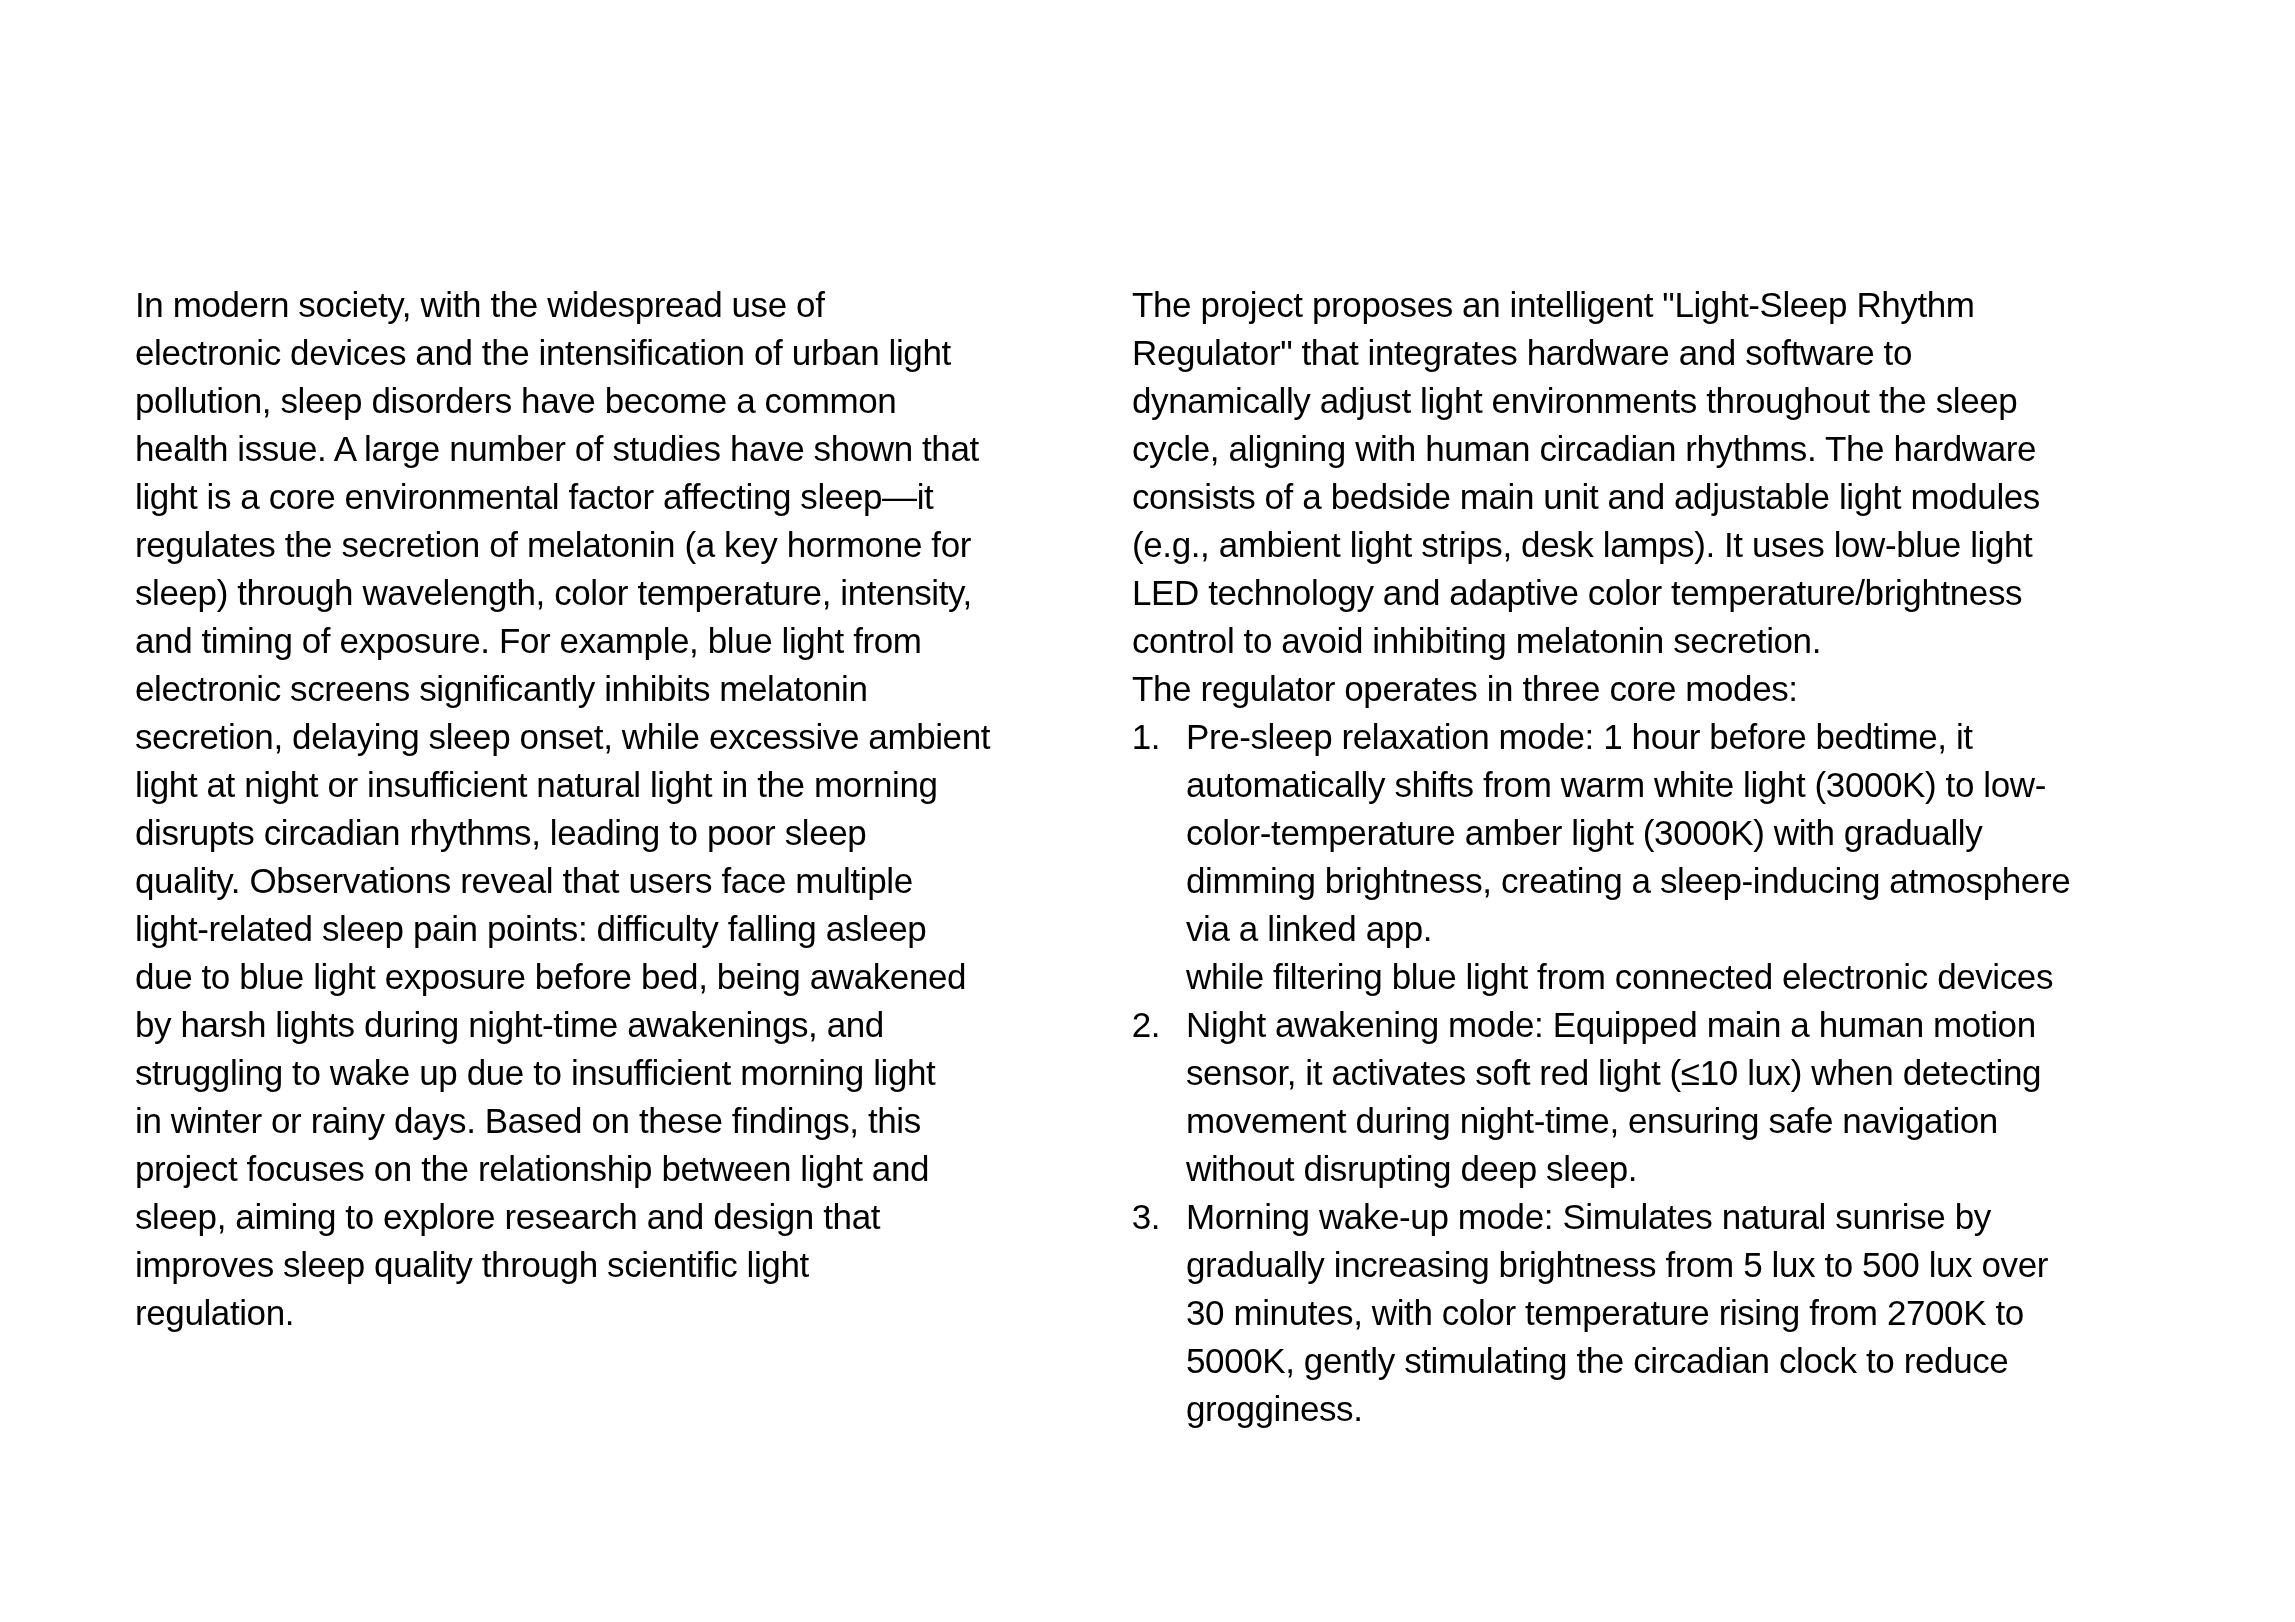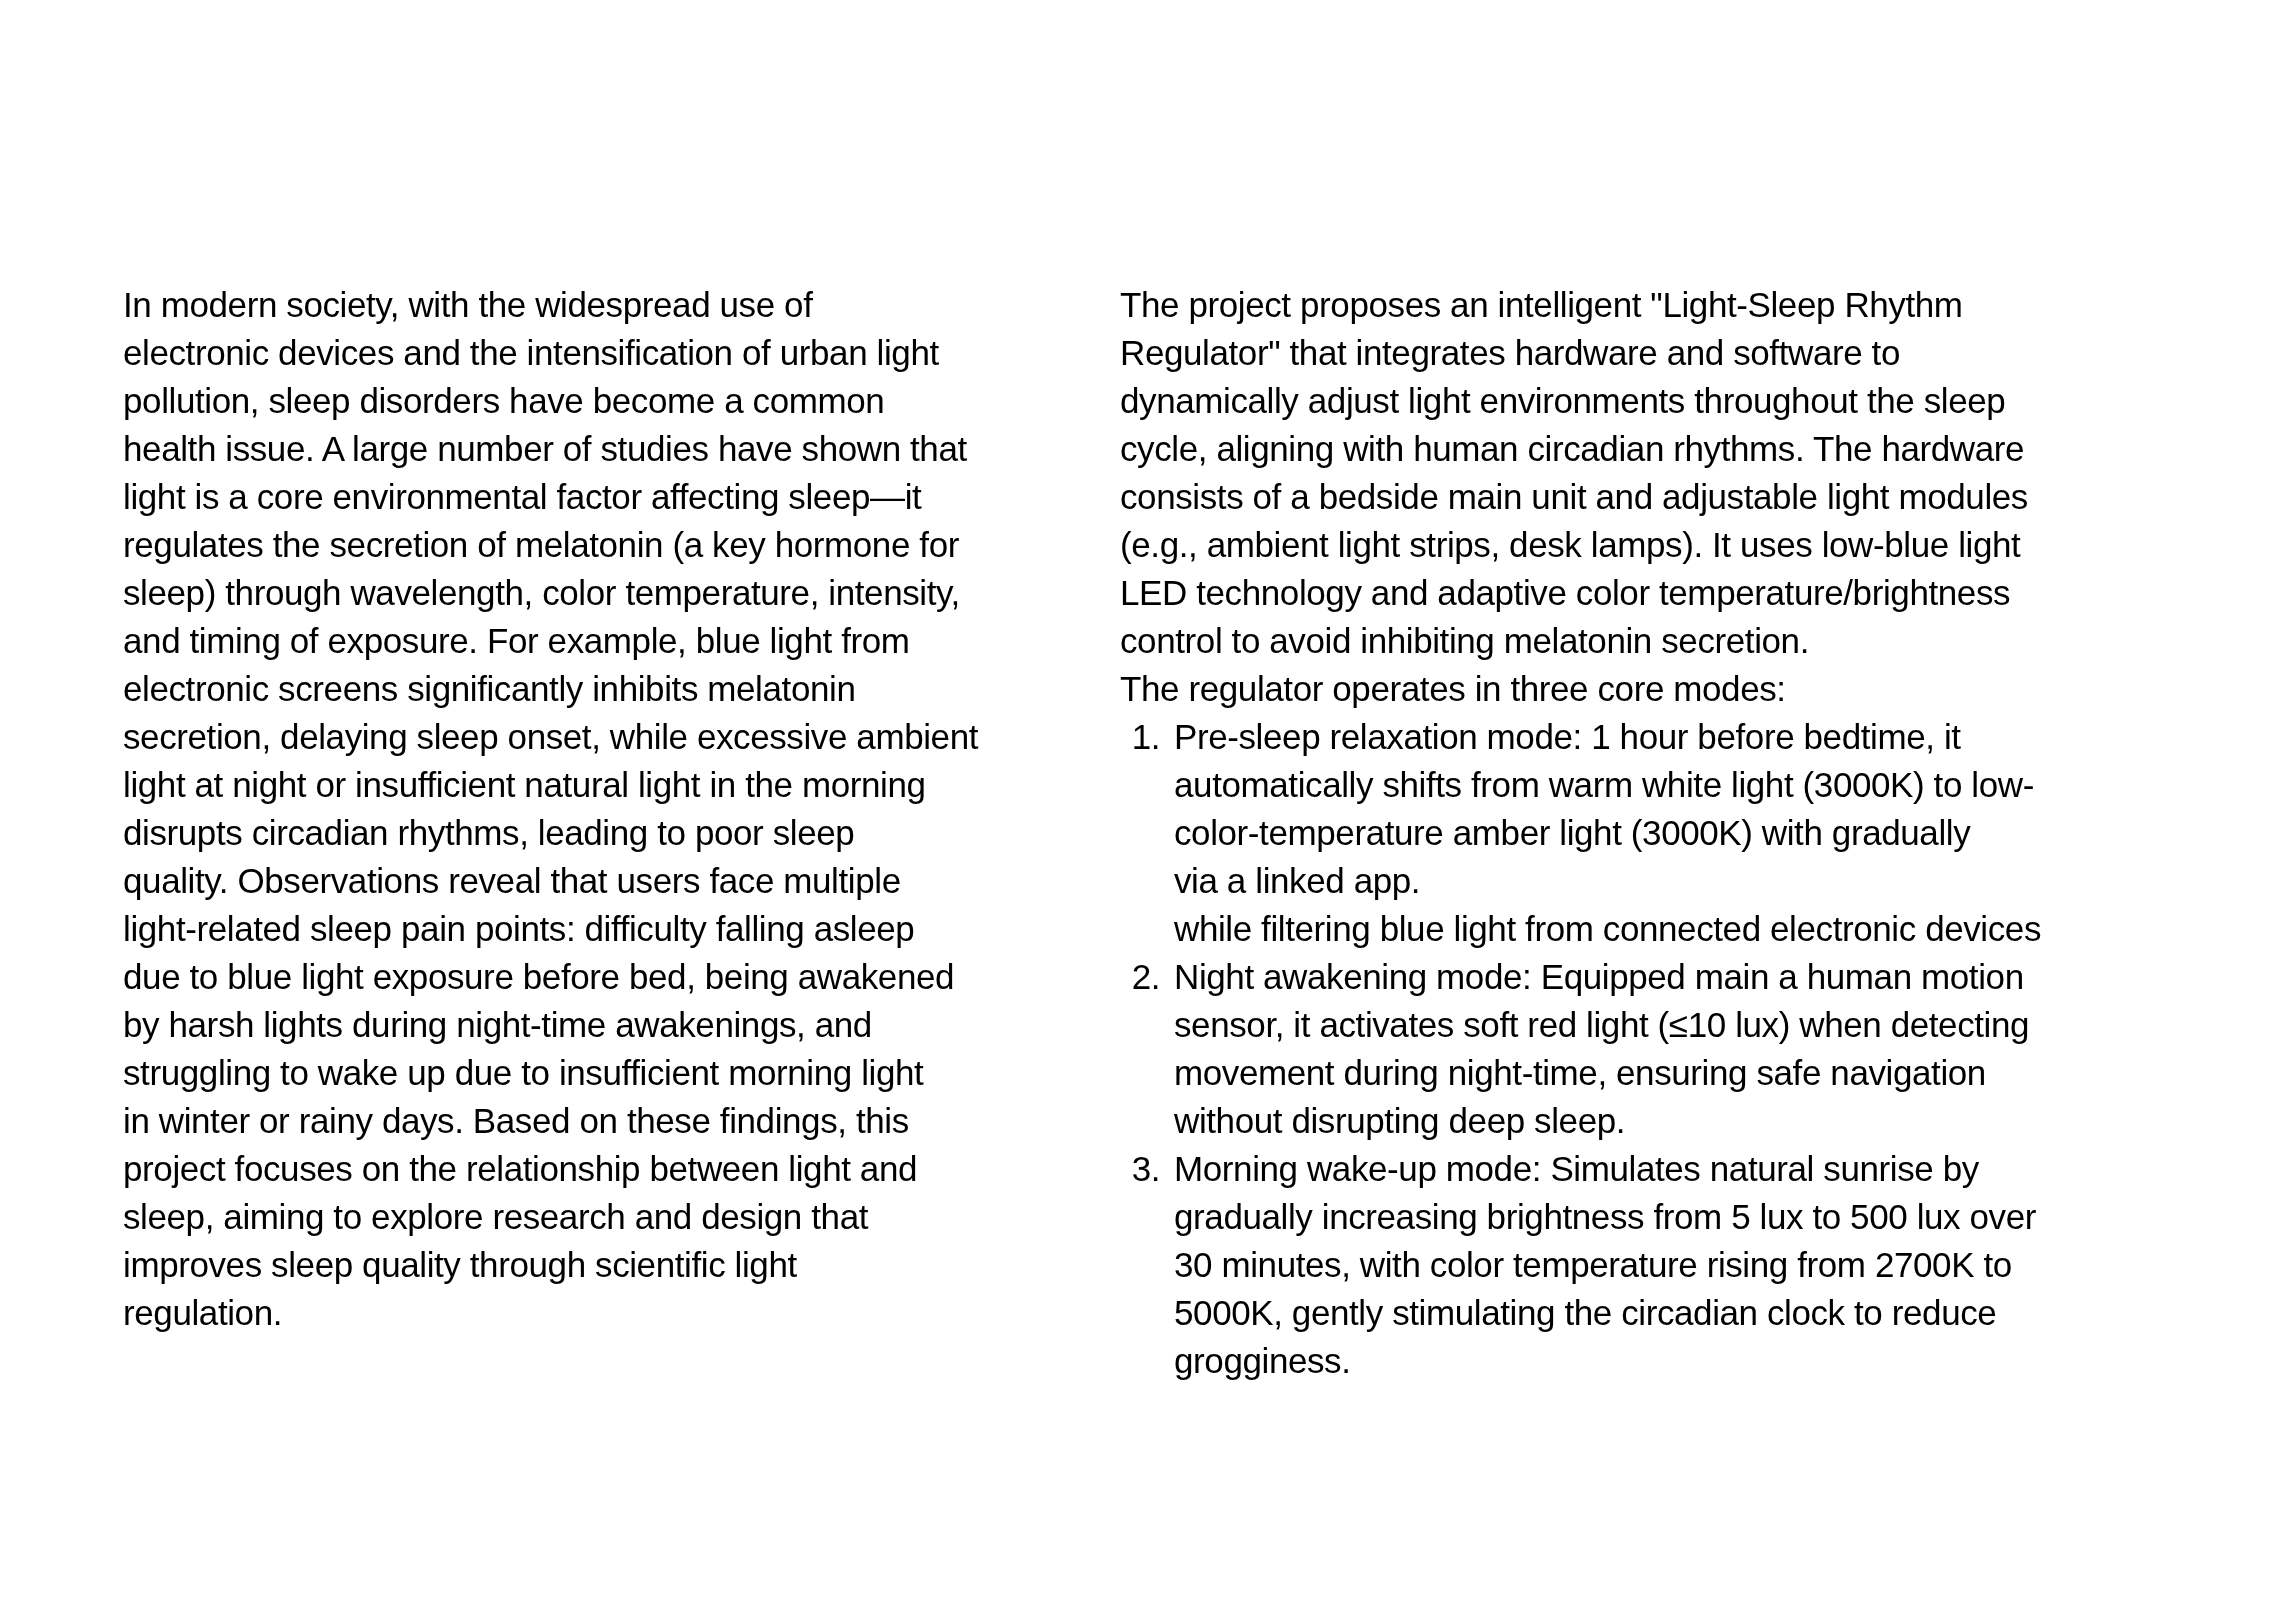--- a/index.html
+++ b/index.html
@@ -11,21 +11,21 @@
   .col {
     position: absolute;
     top: 281px;
     font-size: 35px;
     line-height: 48px;
     letter-spacing: -0.4px;
     white-space: nowrap;
   }
   .col-left { left: 123px; width: 968px; }
   .col-right { left: 1120px; width: 1086px; }
-  .line { display: block; }
+  .line { display: block; margin-left: 12px; }
   .list { margin: 0; padding: 0; list-style: none; }
   .list-item { position: relative; padding-left: 54px; }
   .list-num { position: absolute; left: 11.8px; top: 0; }
 </style>
 </head>
 <body>
 
 <div class="col col-left">
   <span class="line">In modern society, with the widespread use of</span>
   <span class="line">electronic devices and the intensification of urban light</span>
@@ -62,20 +62,21 @@
     <span class="line">LED technology and adaptive color temperature/brightness</span>
     <span class="line">control to avoid inhibiting melatonin secretion.</span>
   </div>
   <span class="line">The regulator operates in three core modes:</span>
   <ol class="list">
     <li class="list-item">
       <span class="list-num">1.</span>
       <span class="line">Pre-sleep relaxation mode: 1 hour before bedtime, it</span>
       <span class="line">automatically shifts from warm white light (3000K) to low-</span>
       <span class="line">color-temperature amber light (3000K) with gradually</span>
+      <span class="line">dimming brightness, creating a sleep-inducing atmosphere</span>
       <span class="line">via a linked app.</span>
       <span class="line">while filtering blue light from connected electronic devices</span>
     </li>
     <li class="list-item">
       <span class="list-num">2.</span>
       <span class="line">Night awakening mode: Equipped main a human motion</span>
       <span class="line">sensor, it activates soft red light (≤10 lux) when detecting</span>
       <span class="line">movement during night-time, ensuring safe navigation</span>
       <span class="line">without disrupting deep sleep.</span>
     </li>

